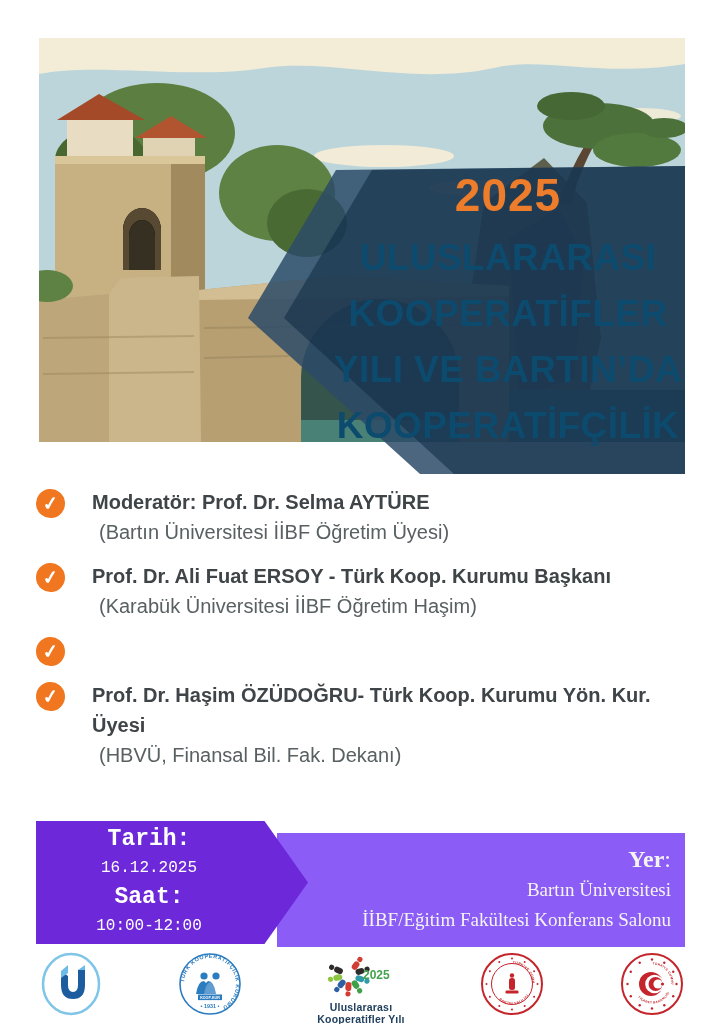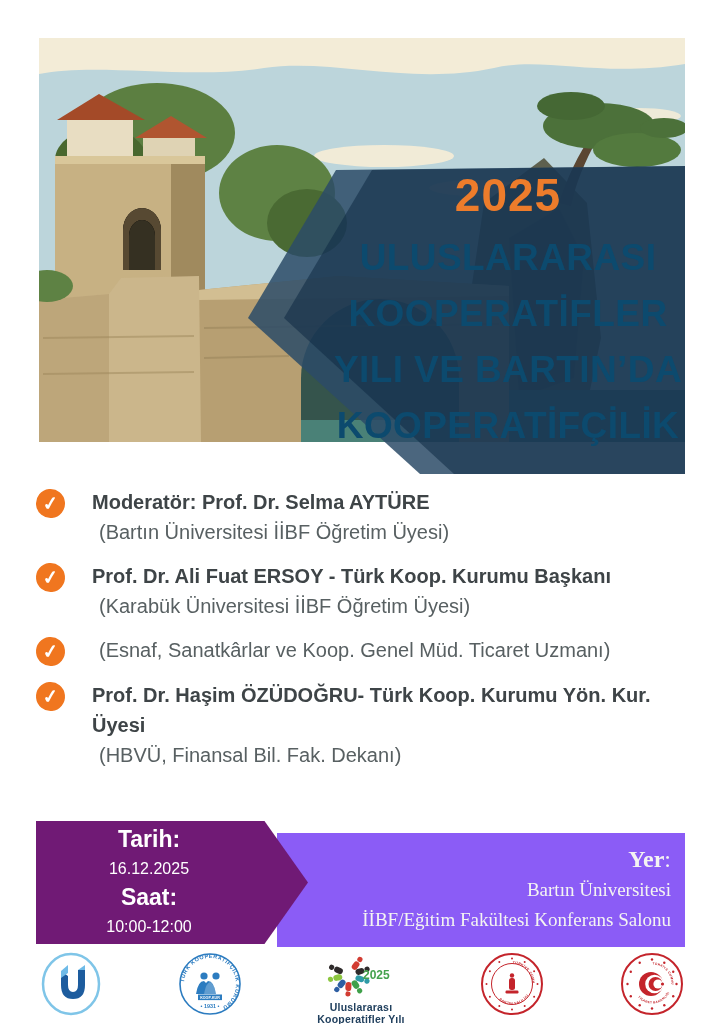--- a/index.html
+++ b/index.html
@@ -32,23 +32,23 @@
   .speaker-name{font-size:20px;font-weight:700;color:#3E4447;line-height:30px;}
   .speaker-affiliation{font-size:20px;color:#586062;line-height:30px;padding-left:7px;}
 
   
   .venue-box{position:absolute;left:277px;top:833px;width:408px;height:114px;background:#8b5cf6;z-index:4;
     font-family:"Liberation Serif",serif;color:#F4F4F2;text-align:right;box-sizing:border-box;
     padding:10px 14px 0 0;}
   .venue-label{font-size:24px;font-weight:700;line-height:32px;}
   .venue-colon{font-weight:400;}
   .venue-line{font-size:19px;line-height:30px;}
-  .date-box{position:absolute;left:36px;top:821px;width:272px;height:123px;background:#701a75;z-index:5;
+  .date-box{position:absolute;left:36px;top:821px;width:272px;height:123px;background:#6d28d9;z-index:5;
     clip-path:polygon(0 0,84% 0,100% 50%,84% 100%,0 100%);
-    font-family:Liberation Sans, sans-serif;color:#ffffff;text-align:center;box-sizing:border-box;
+    font-family:Liberation Mono, monospace;color:#ffffff;text-align:center;box-sizing:border-box;
     padding:5px 46px 4px 0;display:flex;flex-direction:column;justify-content:center;}
   .date-label{font-size:23px;font-weight:700;line-height:29px;}
   .date-value{font-size:16px;line-height:29px;}
 
   
   .logo-row{position:absolute;left:39px;top:951px;width:646px;display:flex;
     justify-content:space-between;align-items:flex-start;z-index:4;}
   .logo{display:flex;flex-direction:column;align-items:center;}
   .iyc-caption{margin-top:2px;text-align:center;font-size:10.5px;font-weight:700;
     color:#21405E;line-height:12px;letter-spacing:0.2px;}
@@ -129,27 +129,26 @@
       <span class="check-badge">✓</span>
       <div class="speaker-text">
         <div class="speaker-name">Moderatör: Prof. Dr. Selma AYTÜRE</div>
         <div class="speaker-affiliation">(Bartın Üniversitesi İİBF Öğretim Üyesi)</div>
       </div>
     </div>
     <div class="speaker">
       <span class="check-badge">✓</span>
       <div class="speaker-text">
         <div class="speaker-name">Prof. Dr. Ali Fuat ERSOY - Türk Koop. Kurumu Başkanı</div>
-        <div class="speaker-affiliation">(Karabük Üniversitesi İİBF Öğretim Üyesi)</div>
+        <div class="speaker-affiliation">(Karabük Üniversitesi İİBF Öğretim Haşim)</div>
       </div>
     </div>
     <div class="speaker">
       <span class="check-badge">✓</span>
       <div class="speaker-text">
-        <div class="speaker-affiliation">(Esnaf, Sanatkârlar ve Koop. Genel Müd. Ticaret Uzmanı)</div>
       </div>
     </div>
     <div class="speaker">
       <span class="check-badge">✓</span>
       <div class="speaker-text">
         <div class="speaker-name">Prof. Dr. Haşim ÖZÜDOĞRU- Türk Koop. Kurumu Yön. Kur. Üyesi</div>
         <div class="speaker-affiliation">(HBVÜ, Finansal Bil. Fak. Dekanı)</div>
       </div>
     </div>
   </div>

